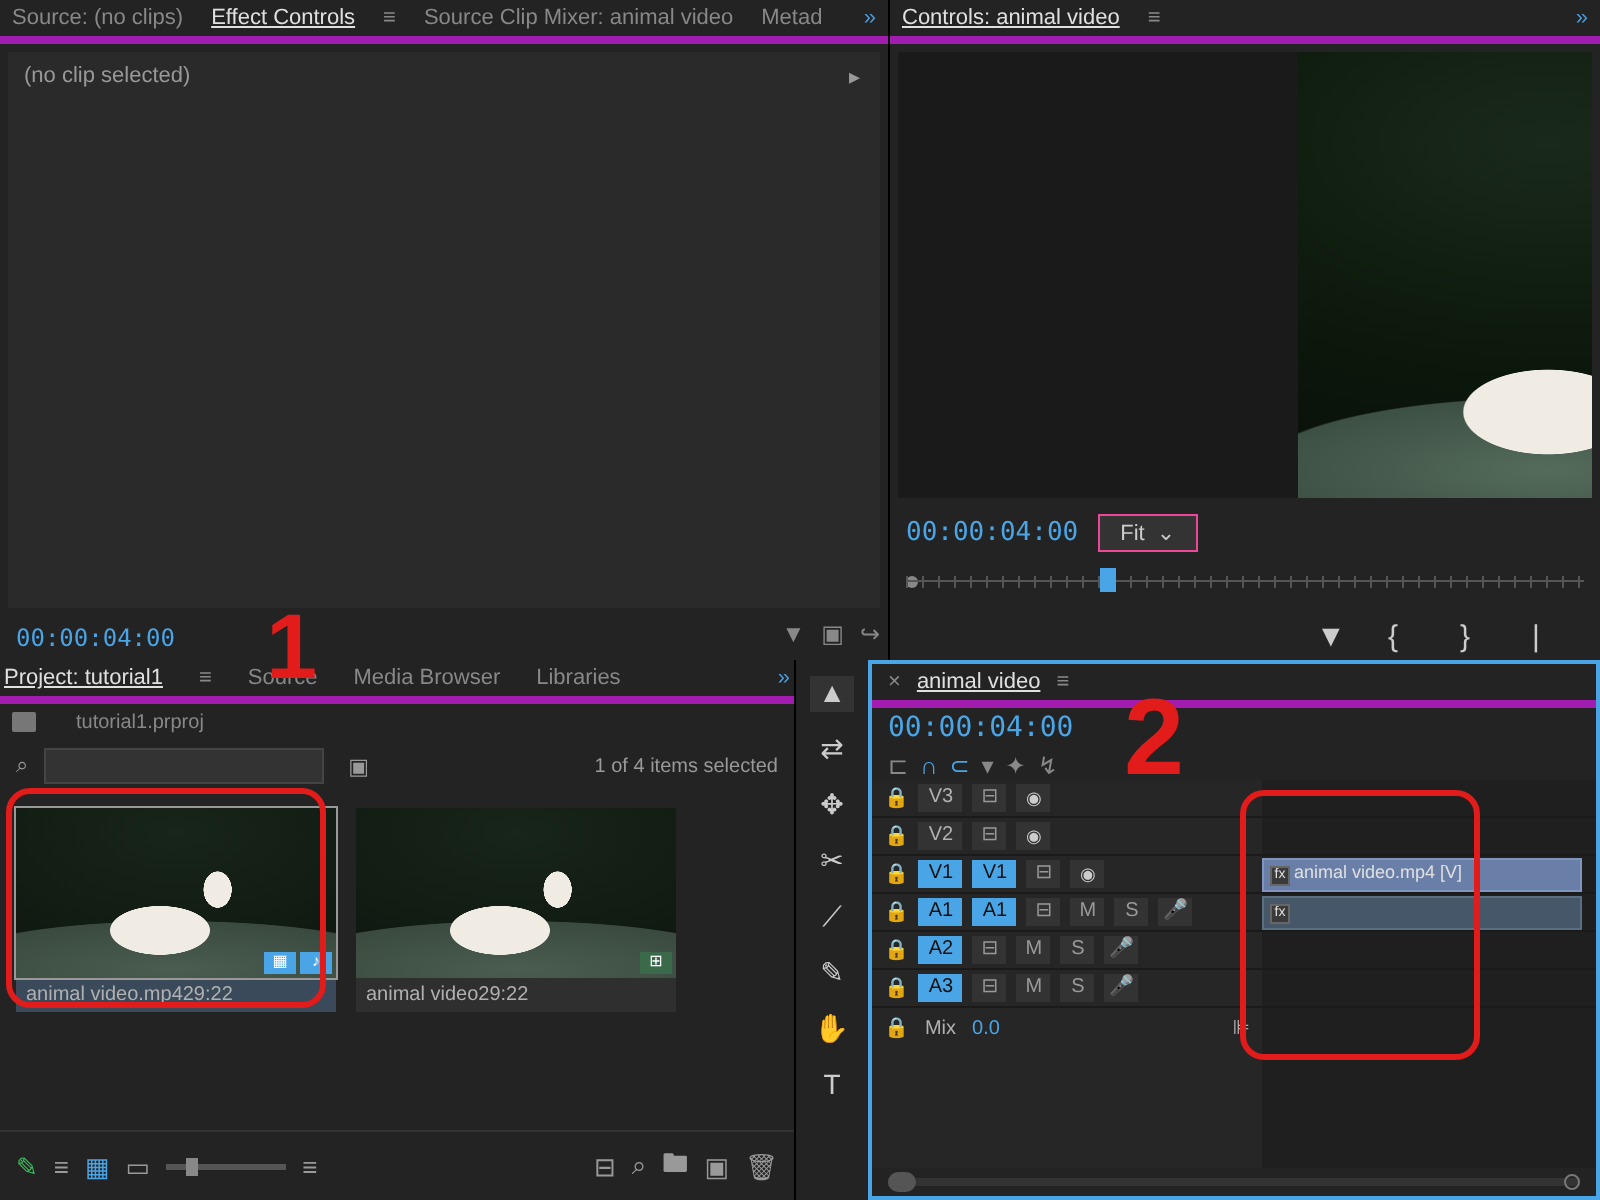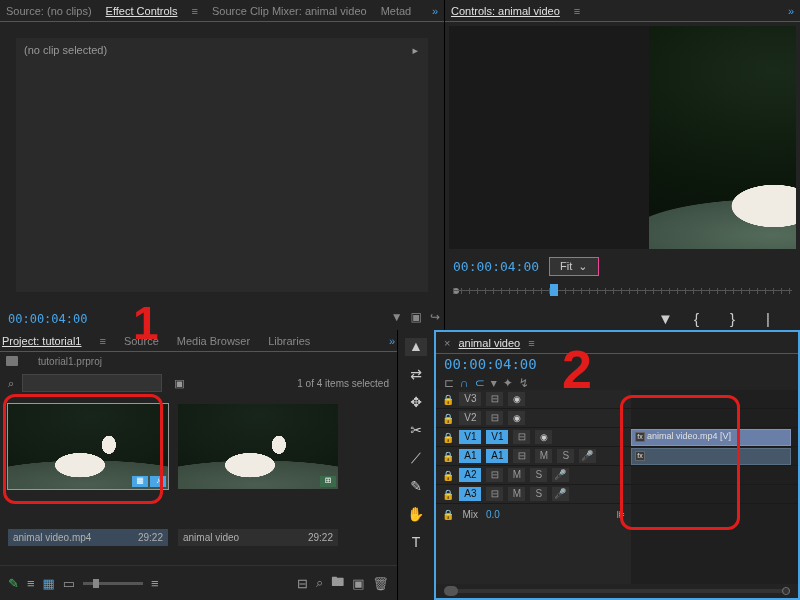--- a/index.html
+++ b/index.html
@@ -8,26 +8,26 @@
     background: #1a1a1a;
     font-family: "Segoe UI", Arial, sans-serif;
     font-size: 11px;
     color: #b0b0b0;
     overflow: hidden;
     position: relative;
   }
   .top-area { display: flex; height: 330px; }
   .src-panel { width: 445px; background: #232323; display: flex; flex-direction: column; border-right: 1px solid #000; }
   .prog-panel { flex: 1; background: #232323; display: flex; flex-direction: column; }
-  .tabs { display: flex; align-items: center; height: 22px; background: #232323; padding: 0 6px; gap: 14px; border-bottom: 1px solid #a21caf; }
+  .tabs { display: flex; align-items: center; height: 22px; background: #232323; padding: 0 6px; gap: 14px; border-bottom: 4px solid #a21caf; }
   .tab { color: #888; font-size: 11px; cursor: pointer; }
   .tab.active { color: #e0e0e0; text-decoration: underline; }
   .tab-menu { color: #888; }
   .more { margin-left: auto; color: #4a9fe0; }
-  .empty { flex: 1; background: #2a2a2a; margin: 16px; position: relative; }
+  .empty { flex: 1; background: #2a2a2a; margin: 4px; position: relative; }
   .noclip { position: absolute; top: 6px; left: 8px; color: #999; }
   .noclip-arrow { position: absolute; top: 6px; right: 10px; color: #999; }
   .src-tc { padding: 4px 8px; color: #4aa5e6; font-family: monospace; font-size: 12px; }
   .monitor { flex: 1; background: #1a1a1a; margin: 4px; position: relative; overflow: hidden; }
   .goose {
     position: absolute; left: 200px; top: 0; width: 250px; height: 225px;
     background:
       radial-gradient(ellipse 70px 35px at 50% 80%, #f0ece4 0%, #f0ece4 60%, transparent 61%),
       radial-gradient(ellipse 22px 28px at 78% 50%, #f0ece4 0%, #f0ece4 50%, transparent 51%),
       radial-gradient(circle 4px at 83% 42%, #d67a2a 0%, #d67a2a 80%, transparent 81%),
@@ -65,21 +65,21 @@
     position: absolute; inset: 0;
     background:
       radial-gradient(ellipse 45px 22px at 45% 72%, #f0ece4 0%, #f0ece4 55%, transparent 56%),
       radial-gradient(ellipse 14px 18px at 63% 48%, #f0ece4 0%, #f0ece4 50%, transparent 51%),
       radial-gradient(ellipse 200px 40px at 50% 95%, #4a5d50 0%, #3a4a3e 60%, transparent 61%),
       radial-gradient(ellipse 200px 100px at 50% 15%, #18251a 0%, #0e1810 70%);
     background-color: #18251a;
   }
   .thumb-badges { position: absolute; bottom: 2px; right: 2px; display: flex; gap: 2px; }
   .badge { width: 16px; height: 11px; background: #4aa5e6; font-size: 8px; color: #fff; text-align: center; }
-  .bin-caption { display: flex; justify-content: space-between; background: #333; padding: 3px 5px; font-size: 10px; margin-top: 40px; }
+  .bin-caption { display: flex; justify-content: flex-start; background: #333; padding: 3px 5px; font-size: 10px; }
   .bin-caption.sel { background: #3a4a5a; }
   .bin-caption.seq { background: #2f2f2f; }
   .proj-bottom { display: flex; align-items: center; gap: 8px; padding: 6px 8px; color: #999; font-size: 13px; border-top: 1px solid #333; }
   .proj-bottom .sp { flex: 1; }
   .icon-btn { width: 18px; height: 14px; display: inline-block; }
   .icon-slider { width: 60px; height: 3px; background: #555; position: relative; }
   .icon-slider::after { content: ""; position: absolute; left: 10px; top: -3px; width: 6px; height: 9px; background: #888; }
 
   .tools-col { width: 36px; background: #232323; display: flex; flex-direction: column; align-items: center; padding-top: 8px; gap: 10px; color: #ccc; font-size: 14px; }
   .tool { width: 22px; height: 18px; text-align: center; }

